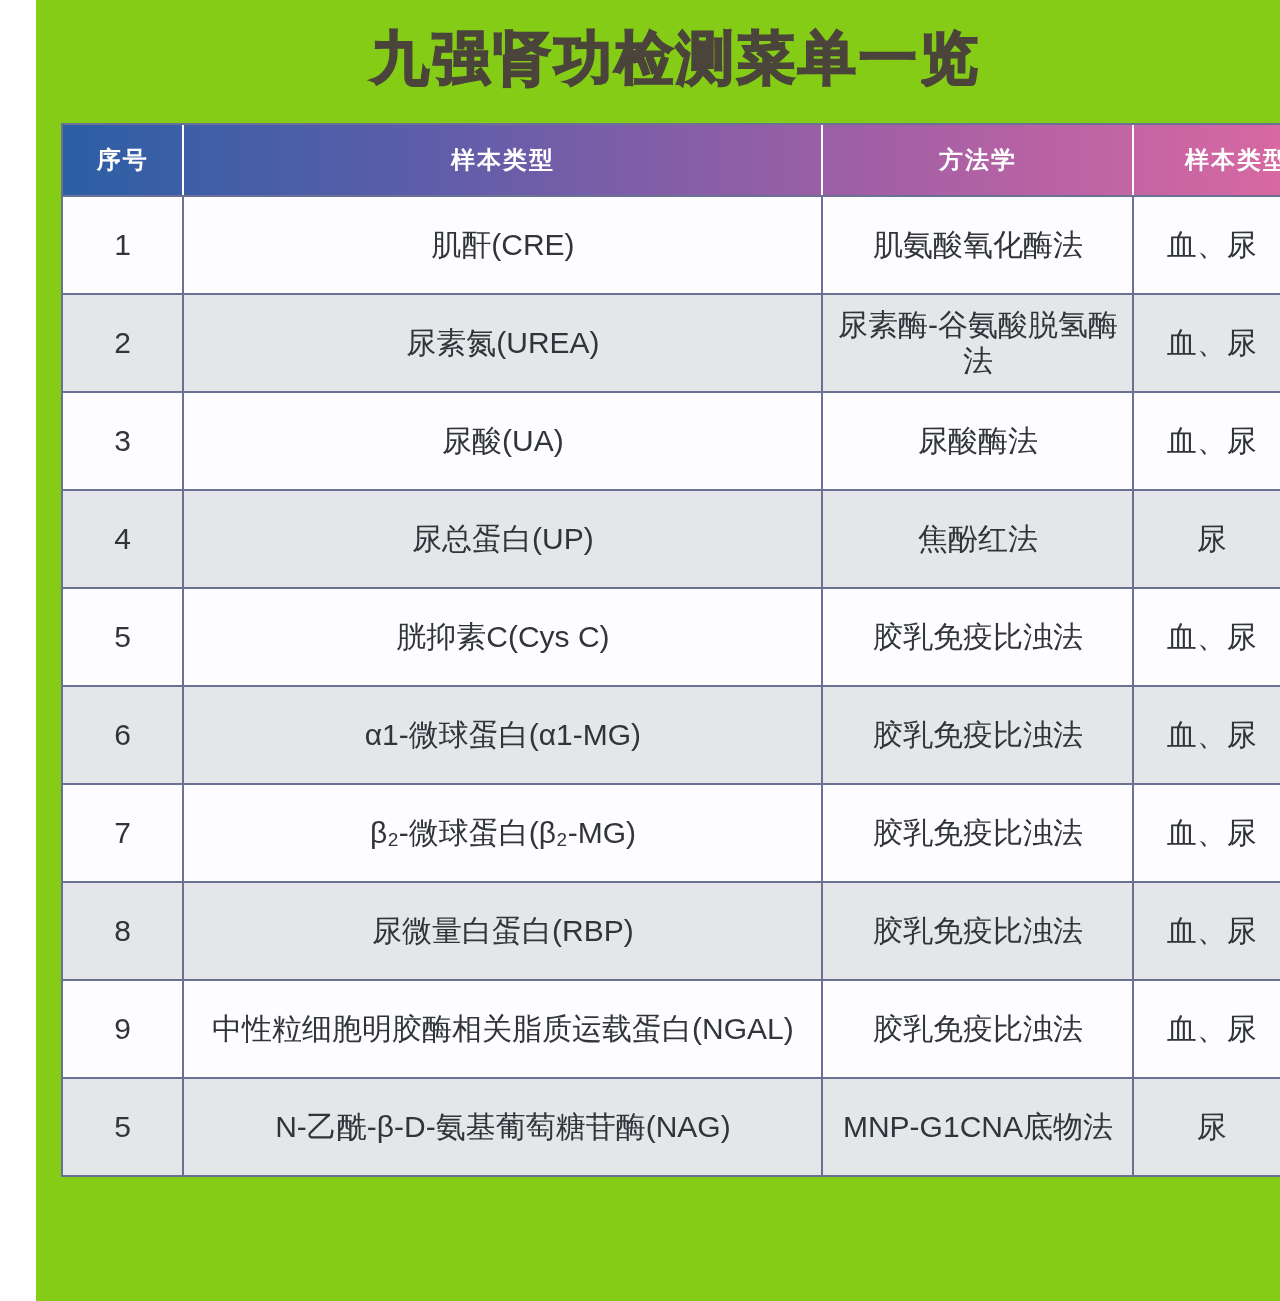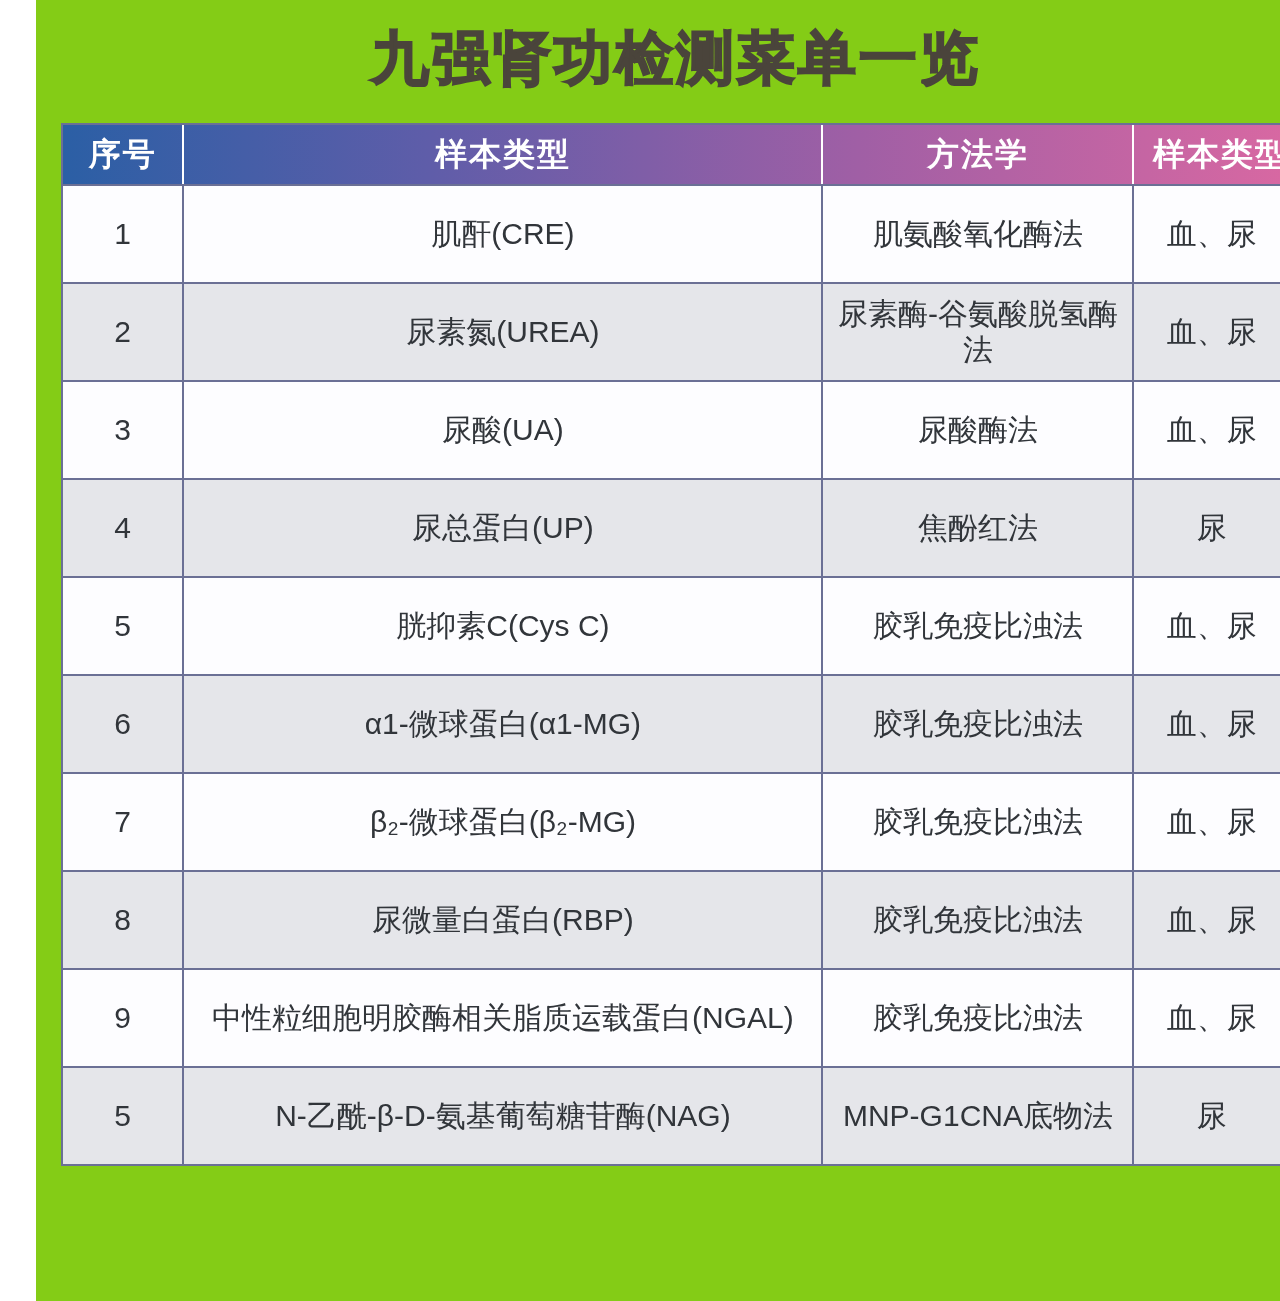--- a/index.html
+++ b/index.html
@@ -36,23 +36,23 @@
     border-spacing: 0;
     border: 2px solid #6b7095;
     table-layout: fixed;
   }
   .col-no     { width: 121px; }
   .col-name   { width: 637px; }
   .col-method { width: 310px; }
   .col-sample { width: 154px; }
 
   thead th {
-    height: 59px;
+    height: 70px;
     color: #ffffff;
-    font-size: 32px;
+    font-size: 24px;
     font-weight: 700;
     letter-spacing: 2px;
     text-align: center;
     vertical-align: middle;
     border-right: 2px solid #ffffff;
     padding: 0;
   }
   thead th:last-child { border-right: none; text-align: right; }
   thead tr {
     background: linear-gradient(90deg, #2b5fa5 0%, #5f5da9 30%, #a05fa5 65%, #d868a2 100%);

